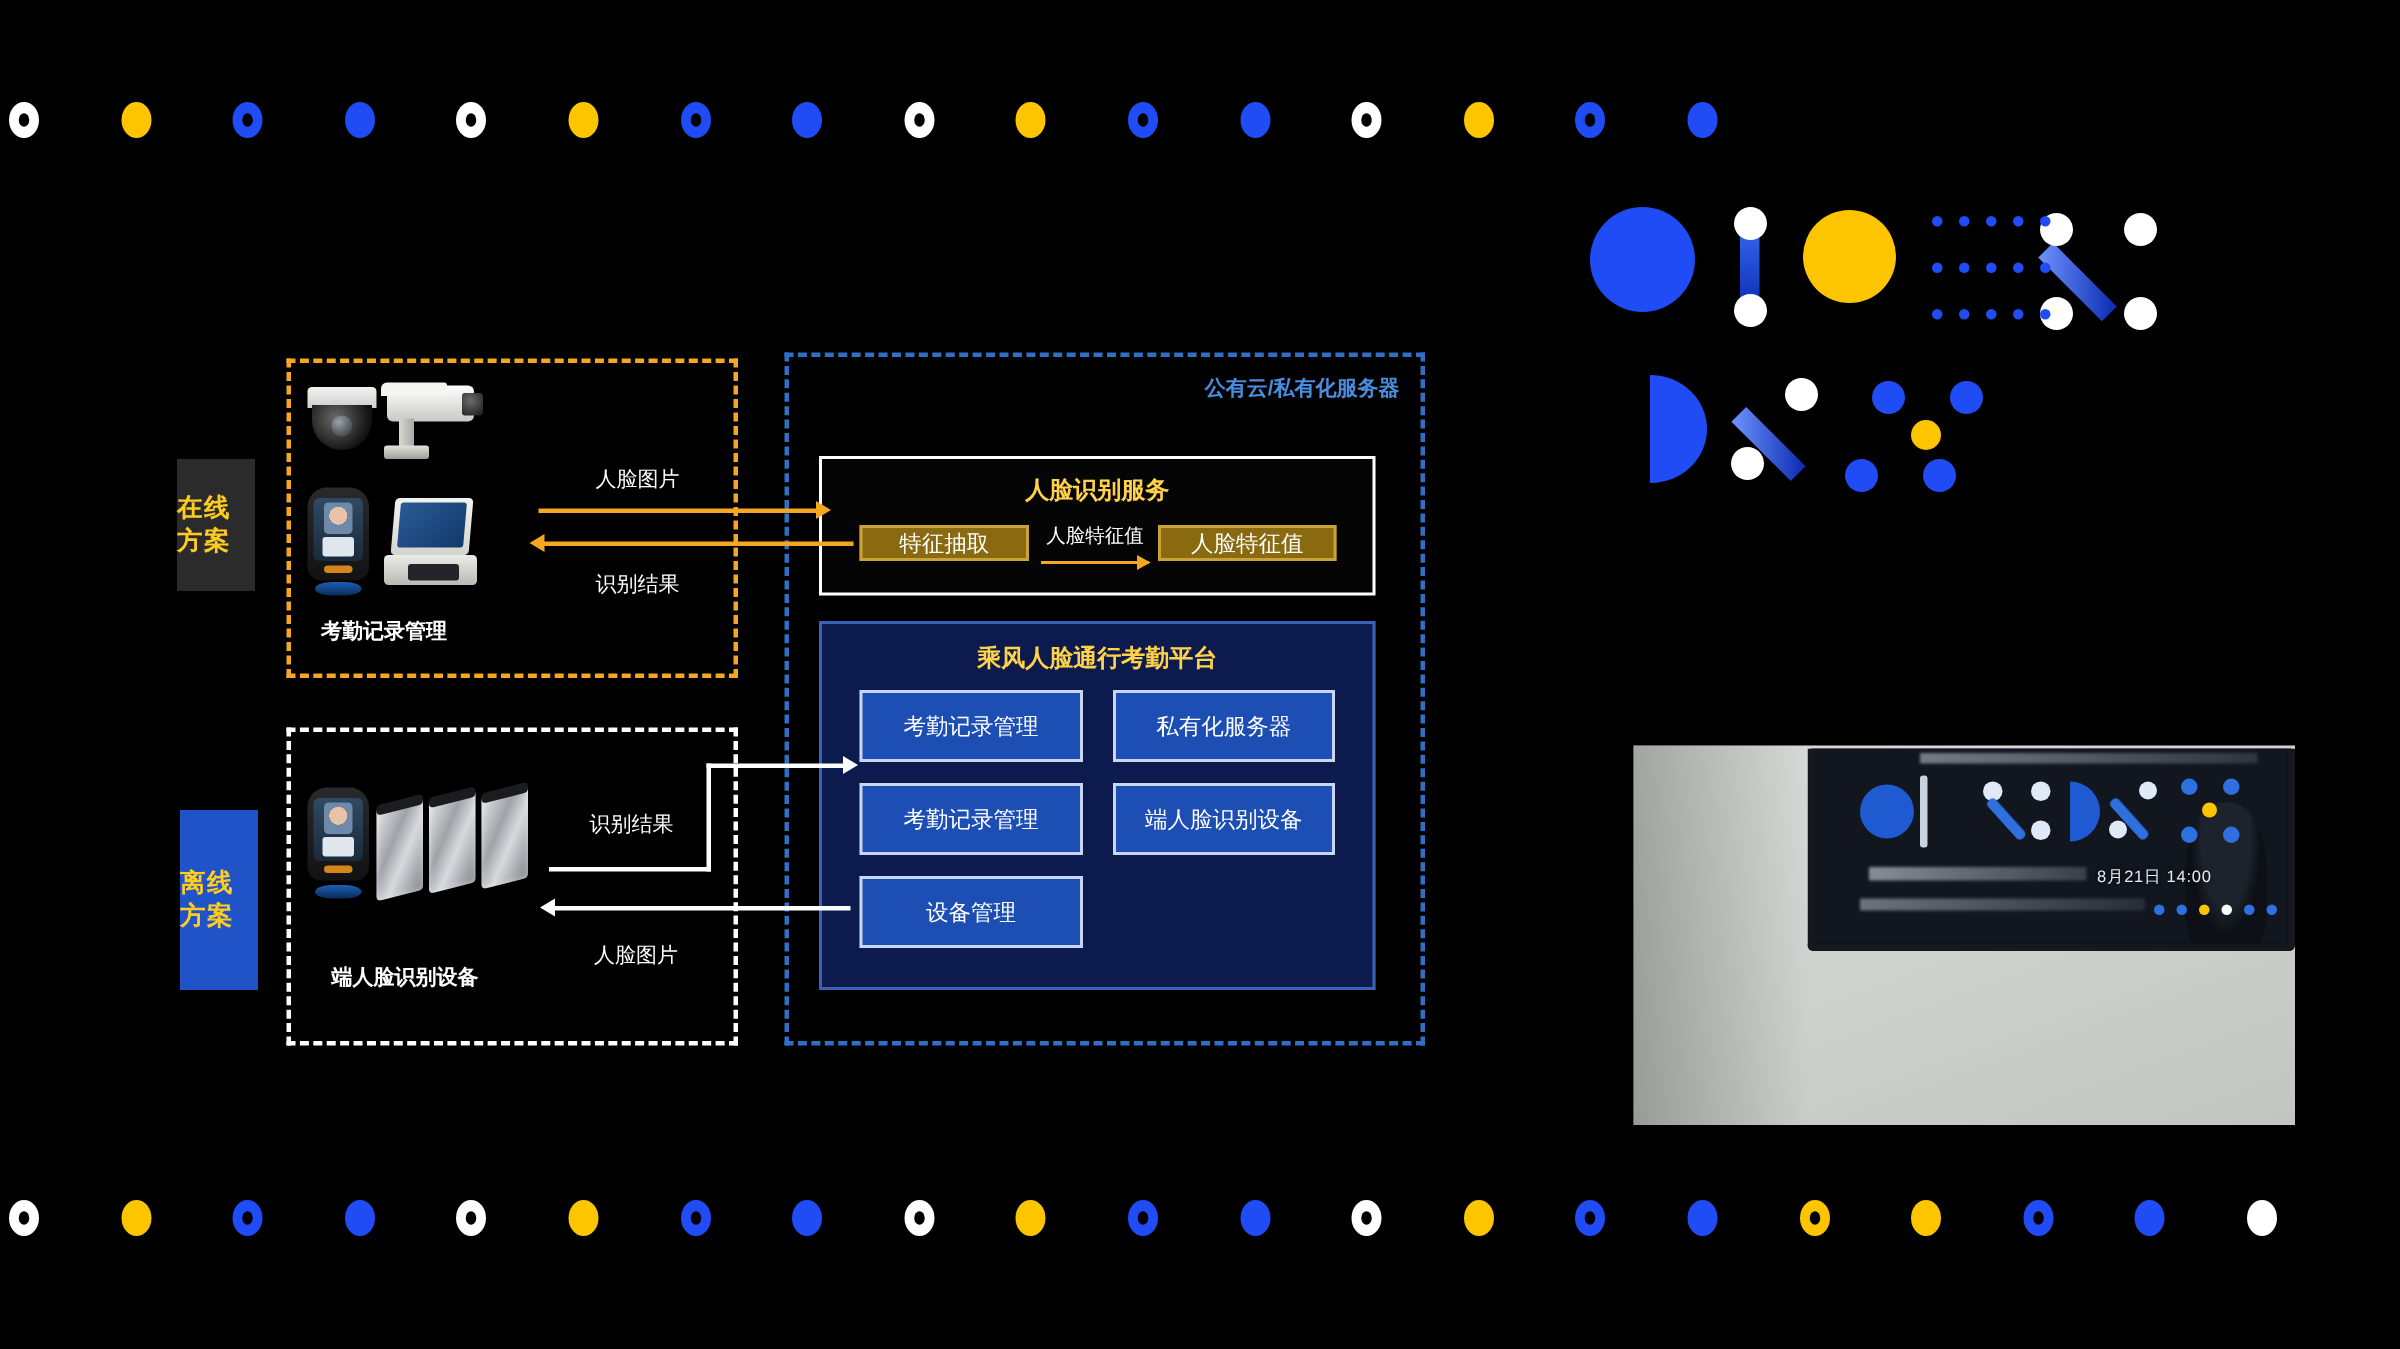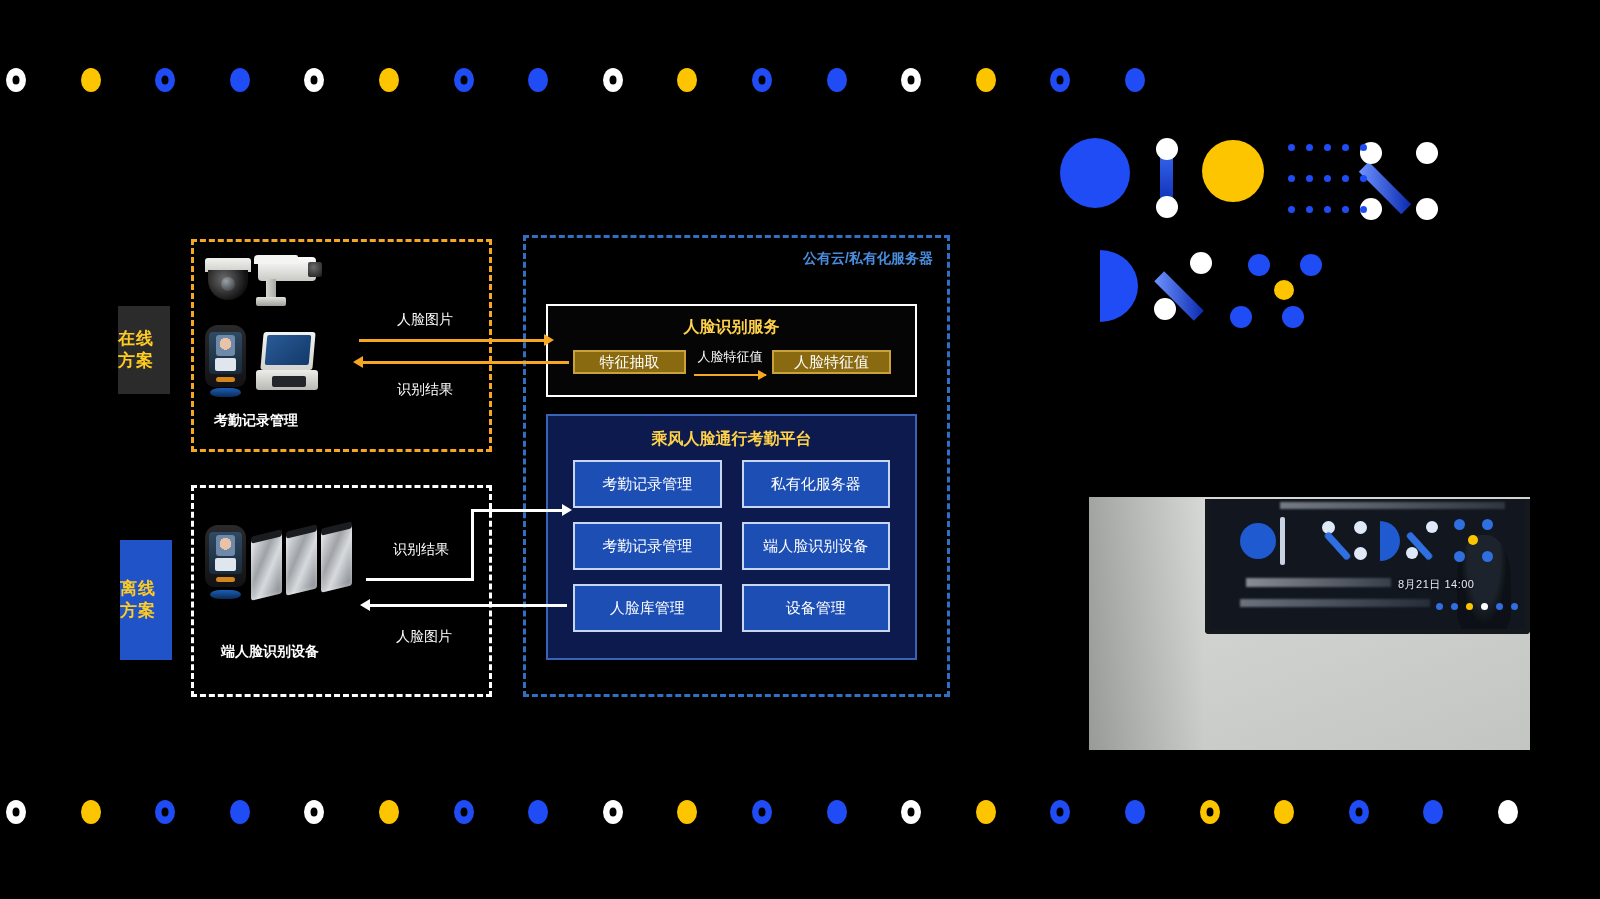--- a/index.html
+++ b/index.html
@@ -406,21 +406,20 @@
     <div class="svc-box" id="svc-compare">人脸特征值</div>
   </div>
 
   <div id="plat-panel">
     <div id="plat-title">乘风人脸通行考勤平台</div>
     <div id="plat-grid">
         <div class="plat-item">考勤记录管理</div>
         <div class="plat-item">私有化服务器</div>
         <div class="plat-item">考勤记录管理</div>
         <div class="plat-item">端人脸识别设备</div>
-        <div class="plat-item">人脸库管理</div>
         <div class="plat-item">设备管理</div>
       </div>
   </div>
 
   <div id="on-lbl-img">人脸图片</div>
   <div class="conn h-line" id="on-line-img"></div>
   <div class="conn arrow-head" id="on-head-img"></div>
 
   <div class="conn h-line" id="on-line-res"></div>
   <div class="conn arrow-head" id="on-head-res"></div>

